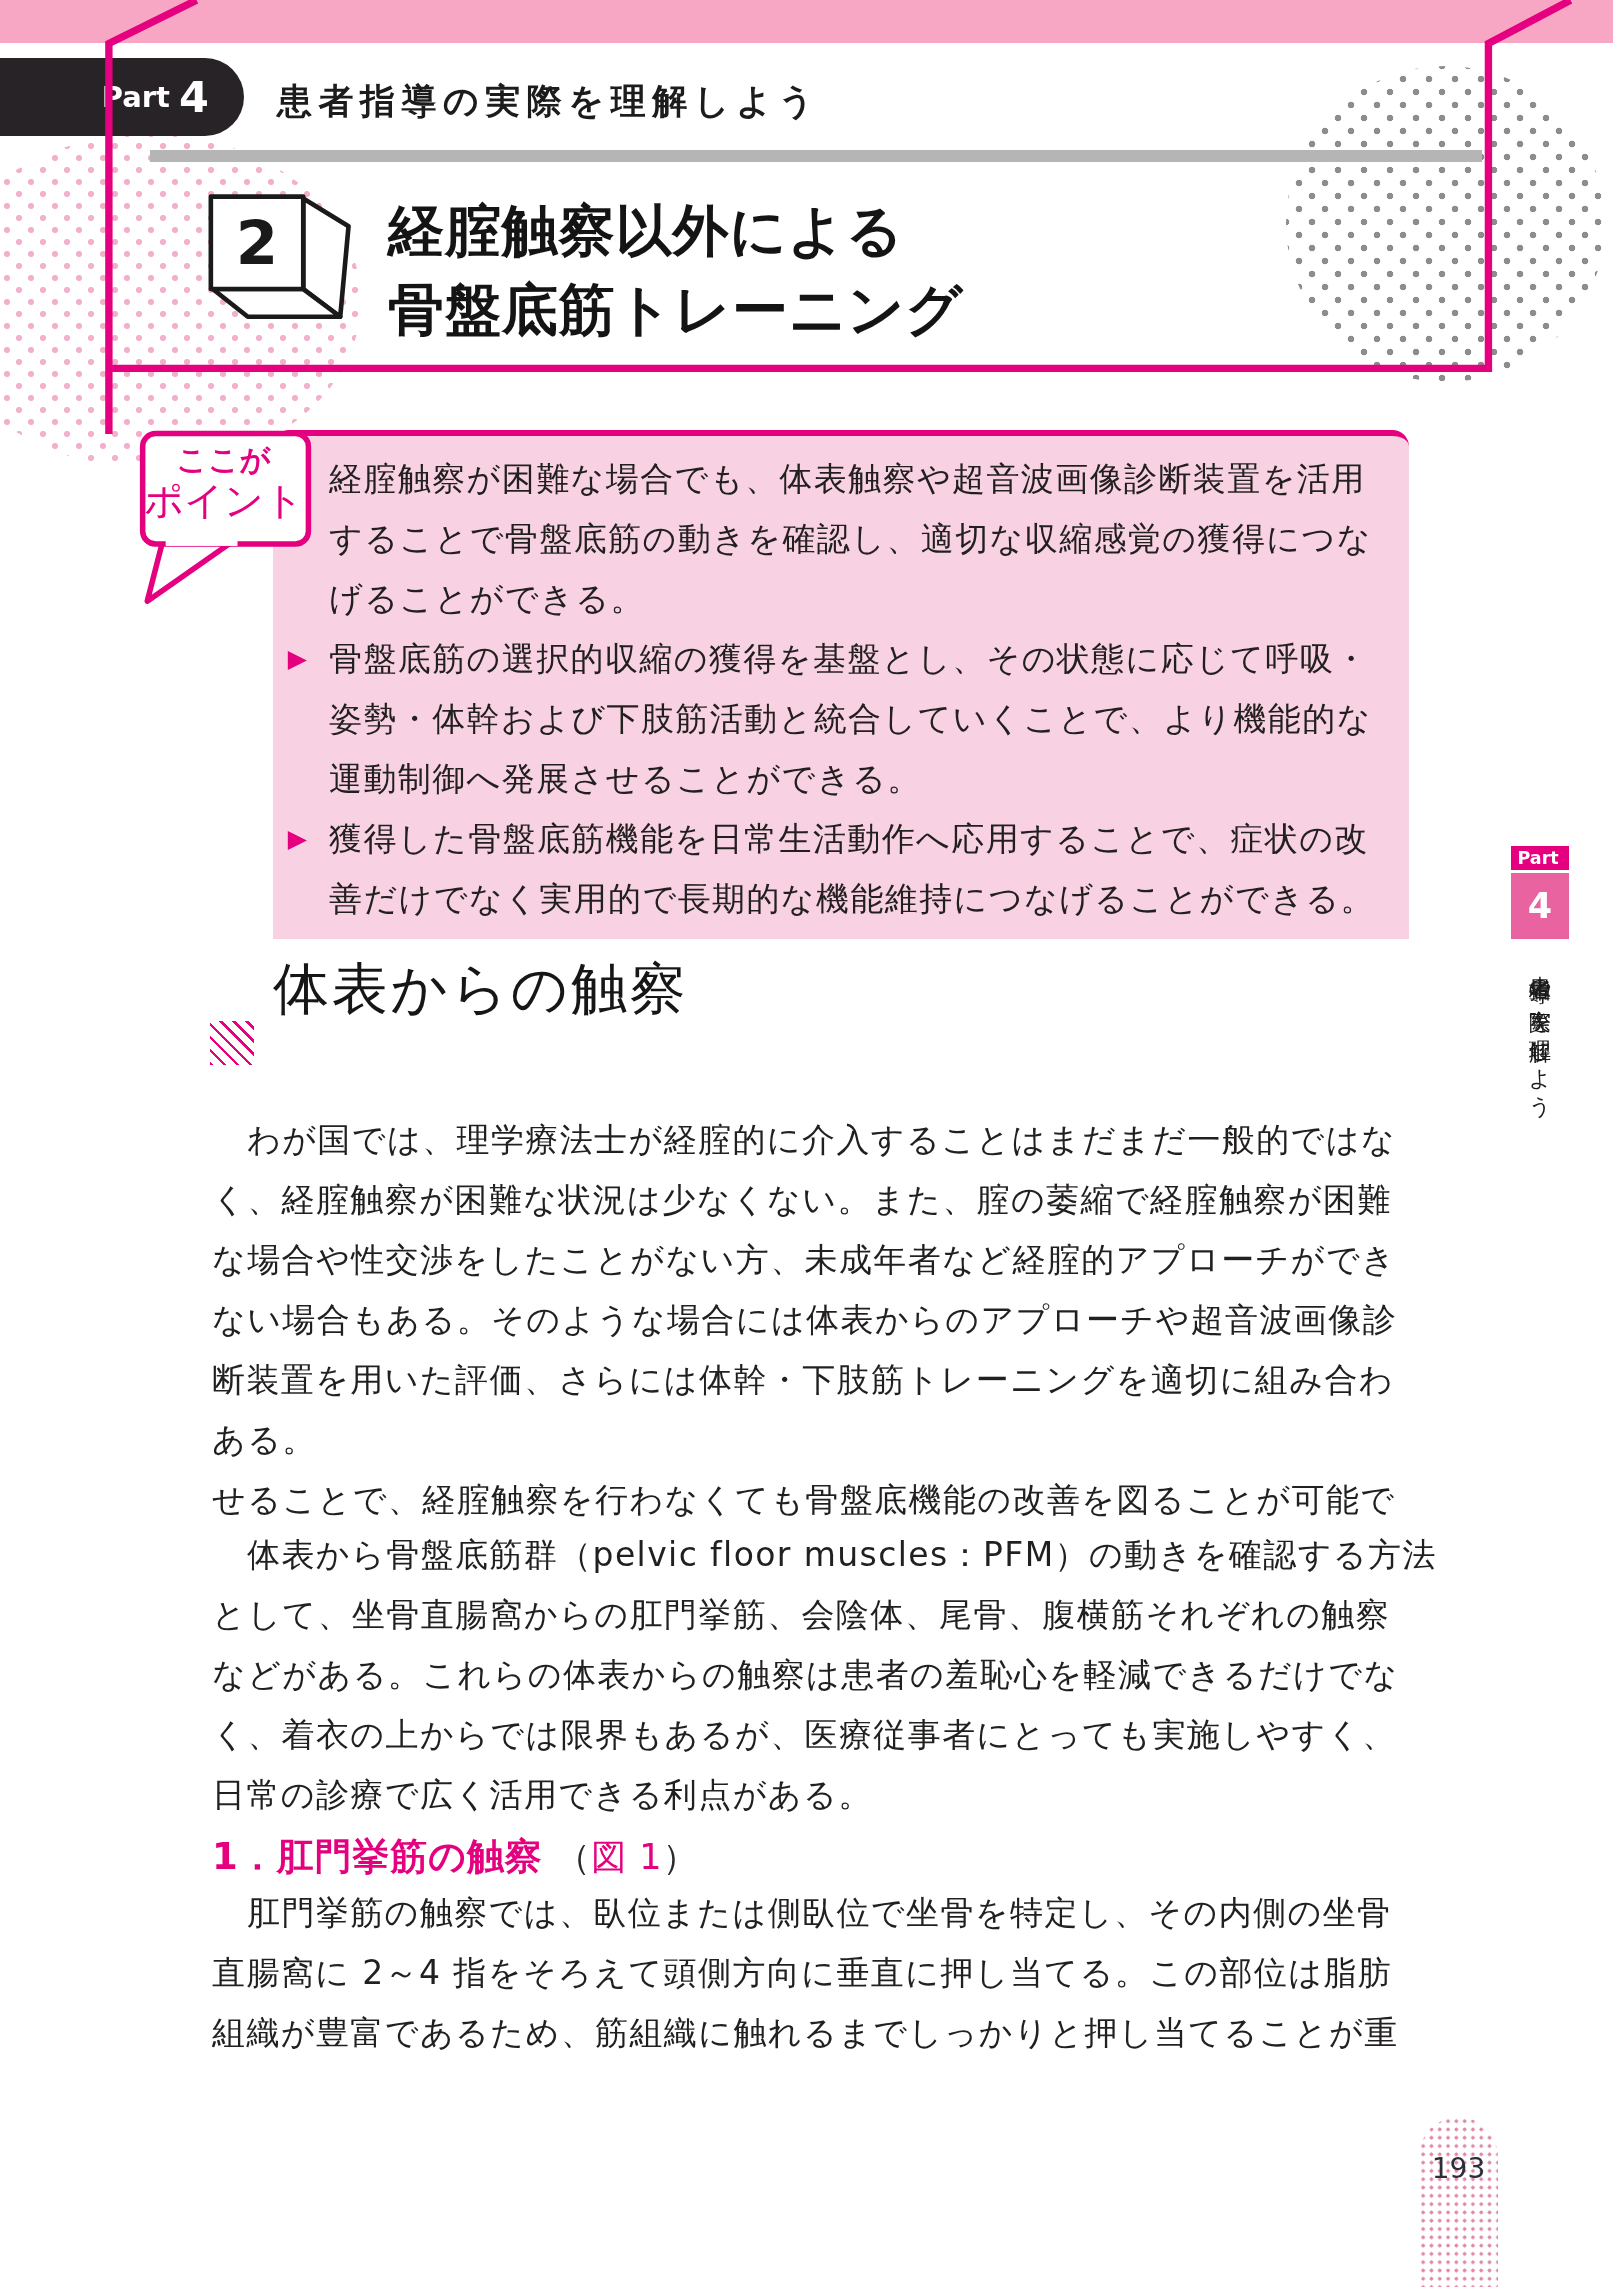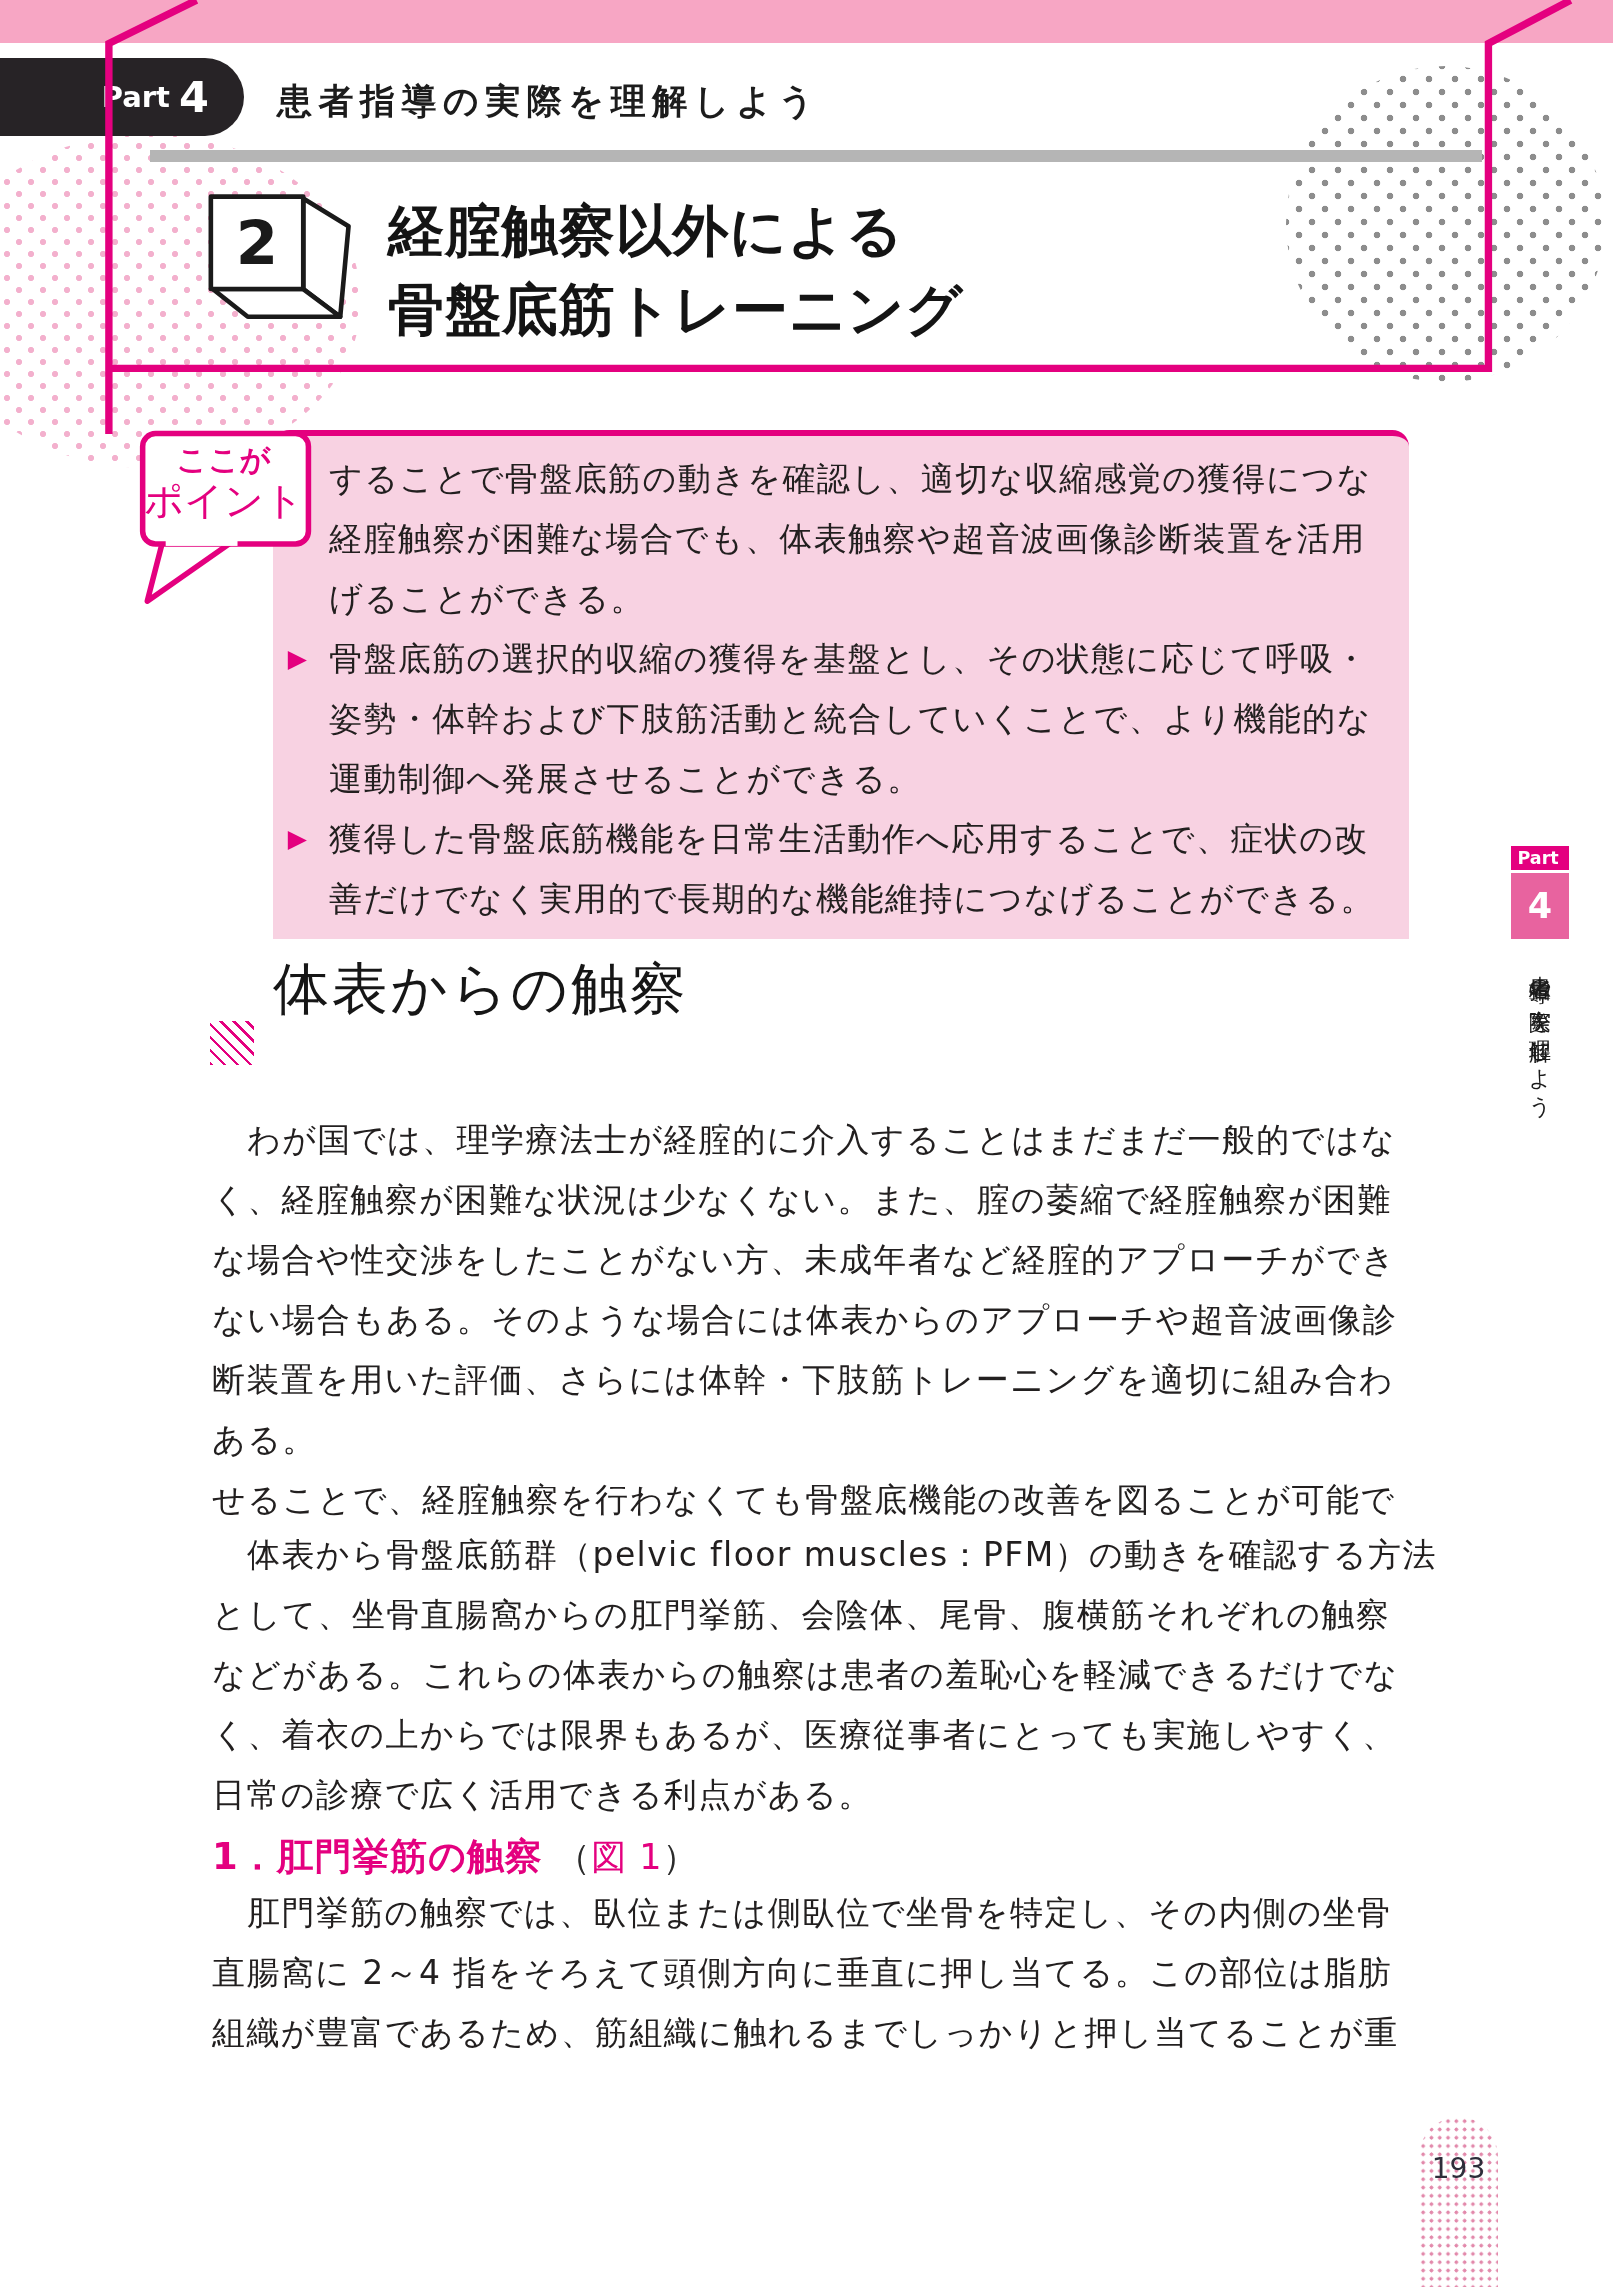--- a/index.html
+++ b/index.html
@@ -117,22 +117,22 @@
   </div>
 
   <svg class="frame-svg" viewBox="0 0 1748 2478">
     <polyline points="213,0 118,47 118,470" fill="none" stroke="#e4007f" stroke-width="8"></polyline>
     <polyline points="1702,0 1613,47 1613,399 118,399" fill="none" stroke="#e4007f" stroke-width="8"></polyline>
   </svg>
 
   <div class="point-box">
     <div class="bullet">
       <span class="tri">▶</span>
+      <div>経腟触察が困難な場合でも、体表触察や超音波画像診断装置を活用</div>
       <div>することで骨盤底筋の動きを確認し、適切な収縮感覚の獲得につな</div>
-      <div>経腟触察が困難な場合でも、体表触察や超音波画像診断装置を活用</div>
       <div>げることができる。</div>
     </div>
     <div class="bullet">
       <span class="tri">▶</span>
       <div>骨盤底筋の選択的収縮の獲得を基盤とし、その状態に応じて呼吸・</div>
       <div>姿勢・体幹および下肢筋活動と統合していくことで、より機能的な</div>
       <div>運動制御へ発展させることができる。</div>
     </div>
     <div class="bullet">
       <span class="tri">▶</span>

